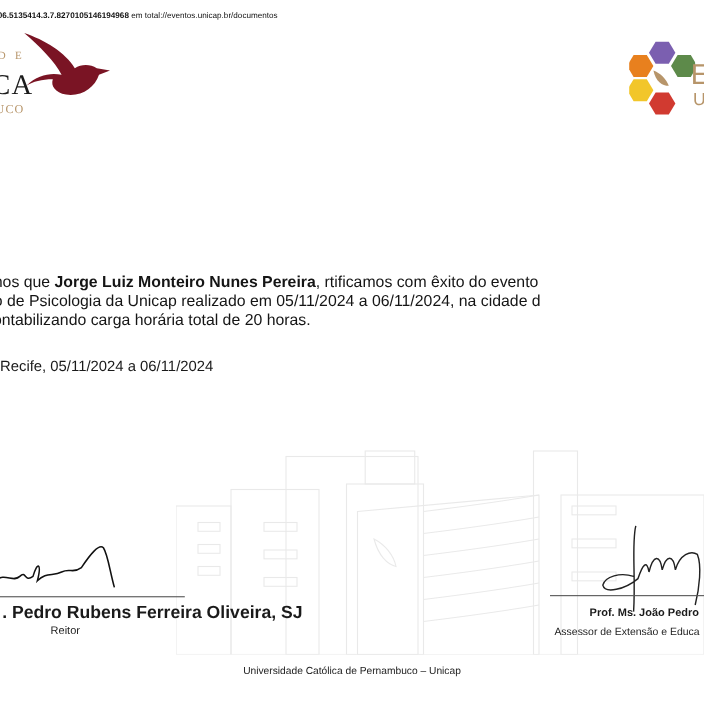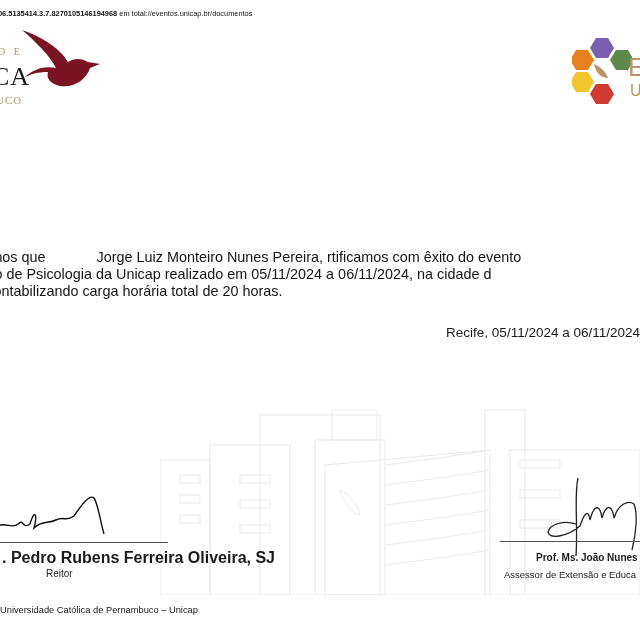--- a/index.html
+++ b/index.html
@@ -15,37 +15,37 @@
   .logo-left .txt2 { position:absolute; left:2px; top:34px; font-family:"Liberation Serif", serif; font-size:26px; color:#1b1b1b; letter-spacing:1px; }
   .logo-left .txt3 { position:absolute; left:6px; top:66px; font-family:"Liberation Serif", serif; font-size:11px; color:#b7956a; letter-spacing:1px; }
   .logo-left svg { position:absolute; left:30px; top:0; }
 
   .logo-right { position:absolute; left:572px; top:36px; width:80px; height:70px; }
   .logo-right .e { position:absolute; left:56px; top:16px; font-size:26px; color:#b7956a; }
   .logo-right .u { position:absolute; left:58px; top:46px; font-size:16px; color:#b7956a; letter-spacing:2px; }
 
   .body-text { position:absolute; left:-44px; top:249px; width:700px; font-size:14.4px; line-height:17px; text-align:justify; color:#151515; }
   .body-text .line { display:block; white-space:nowrap; }
-  .body-text b { font-weight:400;margin-left:47px; }
+  .body-text b { font-weight:700; }
 
-  .place-date { position:absolute; left:0; width:640px; top:325px; text-align:right; font-size:13.5px; color:#1a1a1a; }
+  .place-date { position:absolute; left:0; width:640px; top:325px; text-align:left; font-size:13.5px; color:#1a1a1a; }
 
   .watermark { position:absolute; left:160px; top:395px; width:480px; height:200px; opacity:0.5; }
 
   .sig-left { position:absolute; left:0; top:480px; }
   .sig-left .line-rule { position:absolute; left:-10px; top:62px; width:178px; height:1px; background:#555; }
   .sig-left .name { position:absolute; left:2px; top:69px; font-size:16px; font-weight:700; white-space:nowrap; color:#1a1a1a; }
   .sig-left .role { position:absolute; left:46px; top:88px; font-size:10px; color:#222; }
 
   .sig-right { position:absolute; left:500px; top:470px; }
   .sig-right .line-rule { position:absolute; left:0; top:71px; width:160px; height:1px; background:#555; }
   .sig-right .name { position:absolute; left:36px; top:82px; font-size:10px; font-weight:700; white-space:nowrap; color:#1a1a1a; }
   .sig-right .role { position:absolute; left:4px; top:99px; font-size:9.5px; color:#222; white-space:nowrap; }
 
-  .footer { position:absolute; left:0; width:640px; top:604px; font-size:9.3px; color:#222; line-height:13px; }
+  .footer { position:absolute; left:0; width:640px; top:604px; text-align:center; font-size:9.3px; color:#222; line-height:13px; }
   .footer .l2 { white-space:nowrap; margin-left:20px; }
 </style>
 </head>
 <body>
 
 <div class="auth-line">
   <b>06.5135414.3.7.8270105146194968</b>
   <span>em</span>
   <span>total://eventos.unicap.br/documentos</span>
 </div>
@@ -109,19 +109,19 @@
   <div class="line-rule"></div>
   <div class="name">. Pedro Rubens Ferreira Oliveira, SJ</div>
   <div class="role">Reitor</div>
 </div>
 
 <div class="sig-right">
   <svg style="position:absolute;left:44px;top:4px" width="100" height="84" viewBox="0 0 100 84">
     <path d="M34 4 C 30 20, 34 50, 32 82 M32 50 C 20 46, 6 50, 4 58 C 6 66, 24 62, 36 52 C 40 40, 44 34, 46 46 C 50 30, 56 30, 58 44 C 62 30, 68 30, 70 44 C 74 30, 84 26, 90 30 C 94 40, 92 60, 88 76" stroke="#222" stroke-width="1.3" fill="none"></path>
   </svg>
   <div class="line-rule"></div>
-  <div class="name">Prof. Ms. João Nunes</div>
+  <div class="name">Prof. Ms. João Pedro</div>
   <div class="role">Assessor de Extensão e Educa</div>
 </div>
 
 <div class="footer">
   <div>Universidade Católica de Pernambuco – Unicap</div>
 </div>
 
 </body></html>

